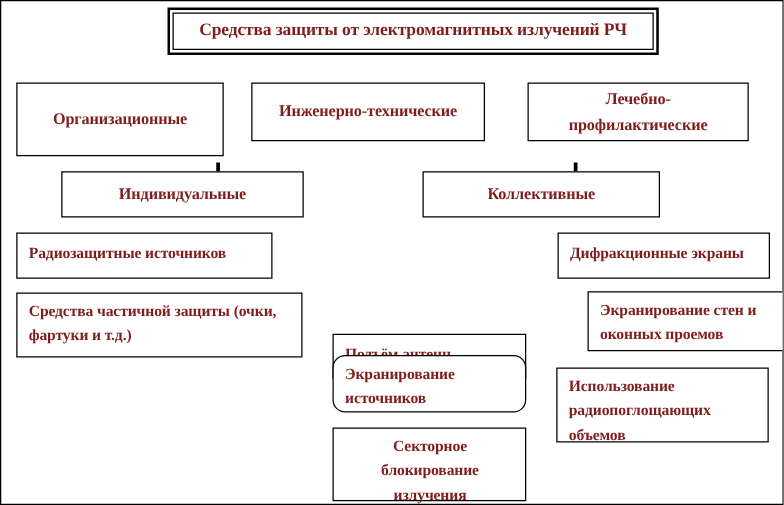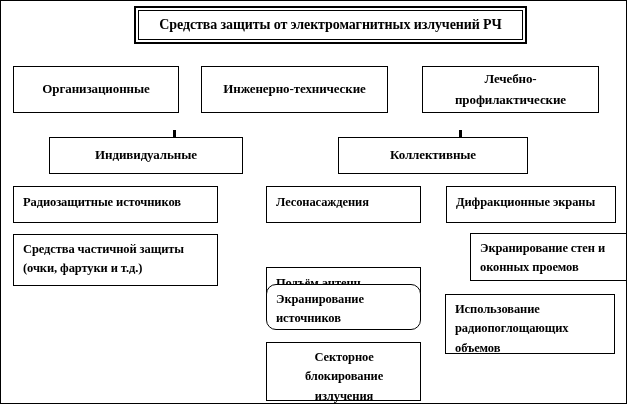--- a/index.html
+++ b/index.html
@@ -9,21 +9,21 @@
   }
   .canvas {
     position: relative;
     width: 627px;
     height: 404px;
     box-sizing: border-box;
     background: #ffffff;
     border: 1px solid #000000;
     font-family: "Liberation Serif", "DejaVu Serif", serif;
     font-weight: bold;
-    color: #000000;
+    color: #7f1d1d;
     overflow: hidden;
   }
   .box {
     position: absolute;
     box-sizing: border-box;
     background: #ffffff;
     border: 1px solid #000000;
     font-size: 12.5px;
     line-height: 1.55;
     letter-spacing: -0.1px;
@@ -75,40 +75,39 @@
 </style>
 </head>
 <body>
 
 <div class="canvas">
 
   <div class="title-box">
     <div class="title-inner">Средства защиты от электромагнитных излучений РЧ</div>
   </div>
 
-  <div class="box center" style="left:12px; top:65px; width:166px; height:47px;">Организационные</div>
+  <div class="box center" style="left:12px; top:65px; width:166px; height:59px;">Организационные</div>
 
   <div class="box center" style="left:200px; top:65px; width:187px; height:47px;">Инженерно-технические</div>
 
   <div class="box center" style="left:421px; top:65px; width:177px; height:47px;">
       <span class="narrow">Лечебно-профилактические</span>
     </div>
 
   <div class="stub" style="left:172px; top:129px;"></div>
   <div class="stub" style="left:458px; top:129px;"></div>
 
   <div class="box center" style="left:48px; top:136px; width:194px; height:37px;">Индивидуальные</div>
 
   <div class="box center" style="left:337px; top:136px; width:190px; height:37px;">Коллективные</div>
 
   <div class="box lefttxt" style="left:12px; top:185px; width:205px; height:37px;">Радиозащитные источников</div>
 
-  <div class="box lefttxt" style="left:12px; top:233px; width:205px; height:52px; padding-top:5px;">Средства частичной защиты (очки, фартуки и т.д.)</div>
+  <div class="box lefttxt" style="left:12px; top:233px; width:229px; height:52px; padding-top:5px;">Средства частичной защиты (очки, фартуки и т.д.)</div>
 
-  <div class="box lefttxt" style="left:265px; top:185px; width:155px; height:37px;">Лесонасаждения</div>
 
   <div class="box lefttxt" style="left:265px; top:232px; width:155px; height:36px;margin-top:34px;">Подъём антенн</div>
 
   <div class="box lefttxt" style="left:265px; top:283px; width:155px; height:46px; padding-top:5px;border-radius:10px;">Экранирование источников</div>
 
   <div class="box lefttxt" style="left:265px; top:341px; width:155px; height:59px; padding-top:5px;text-align:center;">Секторное блокирование излучения</div>
 
   <div class="box lefttxt" style="left:445px; top:185px; width:170px; height:37px;">Дифракционные экраны</div>
 
   <div class="box lefttxt" style="left:469px; top:232px; width:170px; height:48px; padding-top:5px;">Экранирование стен и оконных проемов</div>

